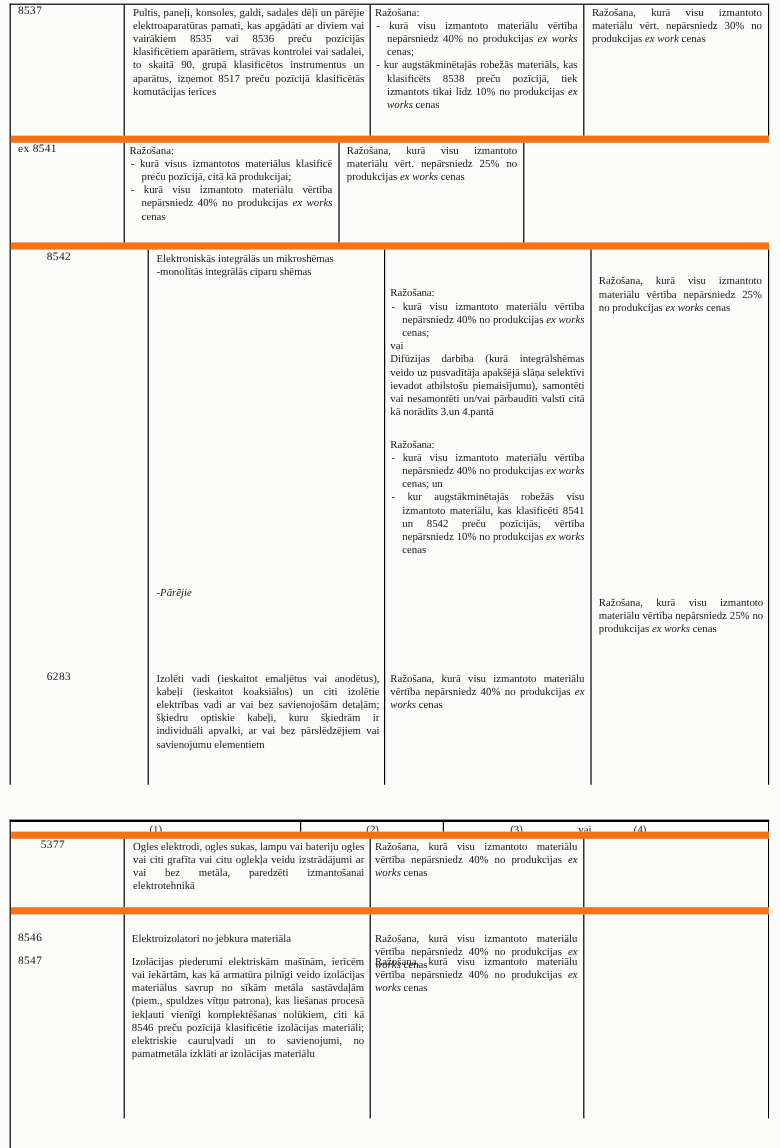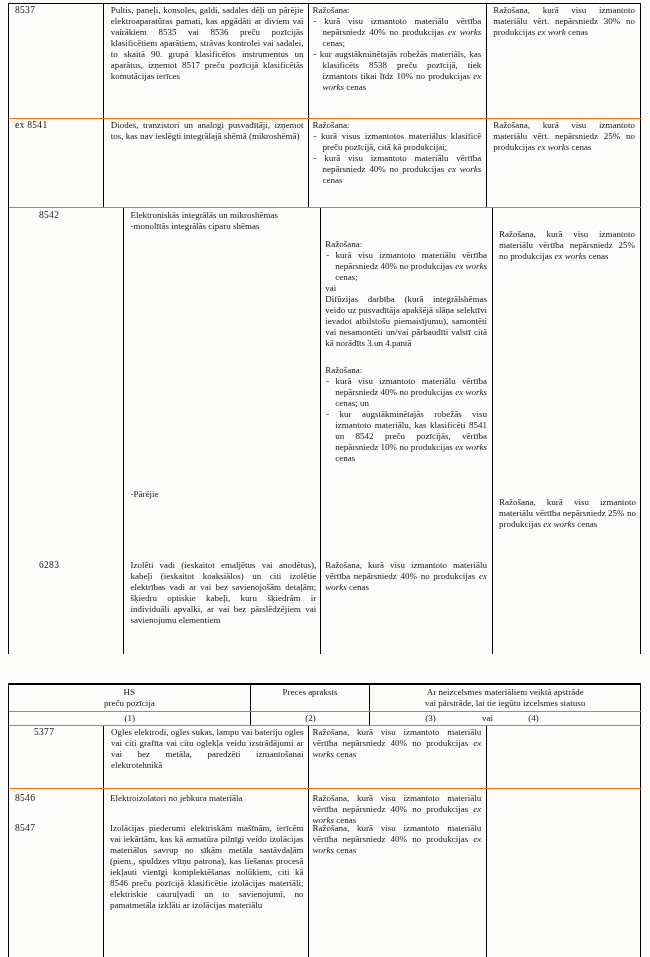--- a/index.html
+++ b/index.html
@@ -1,58 +1,58 @@
 <!DOCTYPE html>
 <html><head>
 <meta charset="utf-8">
 <style>
   html,body{margin:0;padding:0;background:#e8e8e8;}
   .page{position:relative;width:650px;height:957px;background:#fcfcfb;overflow:hidden;
         font-family:"Liberation Serif",serif;font-size:9px;line-height:11px;color:#161616;}
   .tbl{position:absolute;left:8px;width:633px;box-sizing:border-box;border-left:1px solid #000;}
-  .row{display:flex;box-sizing:border-box;border-bottom:1px solid #f97316;}
+  .row{display:flex;box-sizing:border-box;border-bottom:6px solid #f97316;}
   .row.noline{border-bottom:none;}
   .cell{position:relative;box-sizing:border-box;border-right:1px solid #000;overflow:hidden;
         padding:1px 3px 0 4px;}
   .c1{width:95px;padding-left:6px;}
   .c2{width:205px;padding-left:7px;padding-right:4px;}
   .c3{width:179px;padding-left:4px;padding-right:5px;}
   .c4{width:154px;padding-left:6px;padding-right:5px;}
   .jt{text-align:justify;}
   .code{font-size:9.5px;letter-spacing:.3px;}
   .bullet{padding-left:10px;text-indent:-9px;}
   .bullet::before{content:"-  ";}
   .pos{position:absolute;left:6px;right:4px;}
   .c3 .pos{left:4px;right:5px;}
   .t1{top:3px;border-top:1px solid #000;}
   .t1 .r1{height:115px;}
   .t1 .r2{height:89px;}
   .t1 .r3{height:446px;margin-left:24px;}
   .mt30{margin-top:30px;}
   .mt16{margin-top:16px;}
   .mt20{margin-top:20px;}
-  .top2{top:2px;}  .top280{top:281px;}  .top352{top:352px;}  .top288{top:289px;}
+  .top2{top:2px;}  .top280{top:281px;font-style:italic;}  .top352{top:352px;}  .top288{top:289px;}
   
   .t2{top:683px;height:274px;border-top:2px solid #000;overflow:hidden;}
   .t2 .hrow{height:27px;line-height:11px;}
   .hc{display:block;text-align:center;padding:2px 2px 0 2px;}
   .h1{width:242px;}
   .h2{width:120px;}
   .h34{width:271px;position:relative;}
   .t2 .nrow{height:14px;}
   .nrow .cell{padding-top:1px;}
   .nnum{display:block;text-align:center;}
   .n3{position:absolute;left:45px;top:1px;width:30px;text-align:center;}
   .nvai{position:absolute;left:102px;top:1px;width:30px;text-align:center;}
   .n4{position:absolute;left:148px;top:1px;width:30px;text-align:center;}
   .t2 .d1{height:63px;}
   .t2 .d2{height:170px;}
   .t2 .c1{padding-left:25px;}
   .top34{top:34px;font-family:Liberation Serif, serif;}
-  .top1{top:4px;}
+  .top1{top:15px;}
 </style>
 </head>
 <body>
 
 <div class="page">
 
   <div class="tbl t1">
 
     <div class="row r1">
       <div class="cell c1">
@@ -67,23 +67,20 @@
         <div class="bullet jt">kur augstākminētajās robežās materiāls, kas klasificēts 8538 preču pozīcijā, tiek izmantots tikai līdz 10% no produkcijas <i>ex works</i> cenas</div>
       </div>
       <div class="cell c4">
         <div class="jt">Ražošana, kurā visu izmantoto materiālu vērt. nepārsniedz 30% no produkcijas <i>ex work</i> cenas</div>
       </div>
     </div>
 
     <div class="row r2">
       <div class="cell c1">
         <div class="code">ex 8541</div>
-      </div>
-      <div class="cell c2">
-        <div class="jt">Diodes, tranzistori un analogi pusvadītāji, izņemot tos, kas nav ieslēgti integrālajā shēmā (mikroshēmā)</div>
       </div>
       <div class="cell c3">
         <div>Ražošana:</div>
         <div class="bullet jt">kurā visus izmantotos materiālus klasificē preču pozīcijā, citā kā produkcijai;</div>
         <div class="bullet jt">kurā visu izmantoto materiālu vērtība nepārsniedz 40% no produkcijas <i>ex works</i> cenas</div>
       </div>
       <div class="cell c4">
         <div class="jt">Ražošana, kurā visu izmantoto materiālu vērt. nepārsniedz 25% no produkcijas <i>ex works</i> cenas</div>
       </div>
     </div>
@@ -117,33 +114,20 @@
       </div>
       <div class="cell c4">
         <div class="mt20 jt">Ražošana, kurā visu izmantoto materiālu vērtība nepārsniedz 25% no produkcijas <i>ex works</i> cenas</div>
         <div class="pos top288 jt">Ražošana, kurā visu izmantoto materiālu vērtība nepārsniedz 25% no produkcijas <i>ex works</i> cenas</div>
       </div>
     </div>
   </div>
 
   <div class="tbl t2">
 
-    <div class="row hrow">
-      <div class="cell h1 hc">
-        <div>HS</div>
-        <div>preču pozīcija</div>
-      </div>
-      <div class="cell h2 hc">
-        <div>Preces apraksts</div>
-      </div>
-      <div class="cell h34 hc">
-        <div>Ar neizcelsmes materiāliem veiktā apstrāde</div>
-        <div>vai pārstrāde, lai tie iegūtu izcelsmes statusu</div>
-      </div>
-    </div>
 
     <div class="row nrow">
       <div class="cell h1">
         <span class="nnum">(1)</span>
       </div>
       <div class="cell h2">
         <span class="nnum">(2)</span>
       </div>
       <div class="cell h34">
         <span class="n3">(3)</span>

